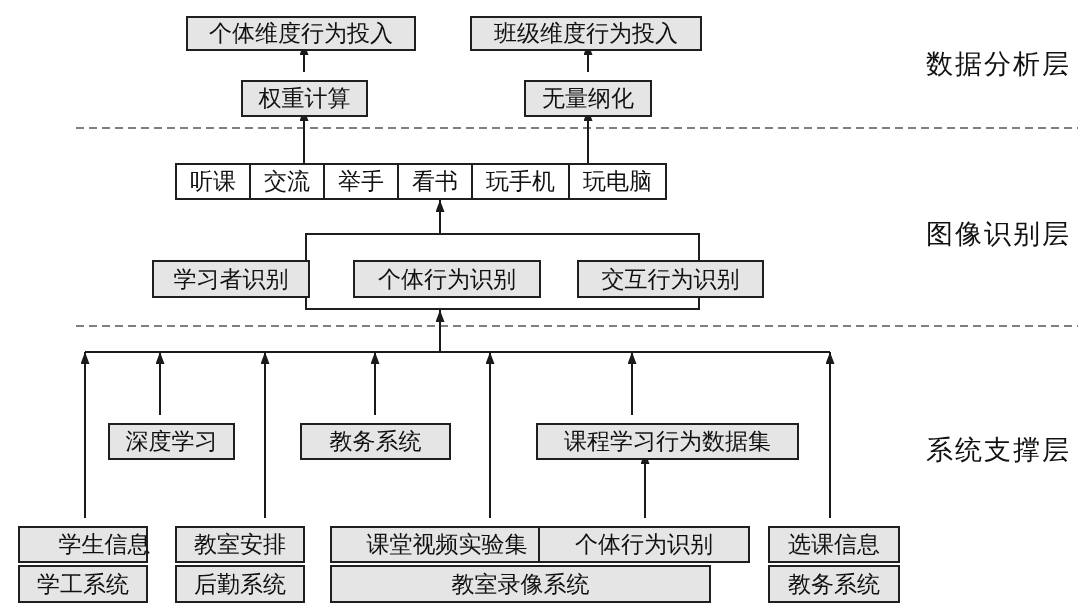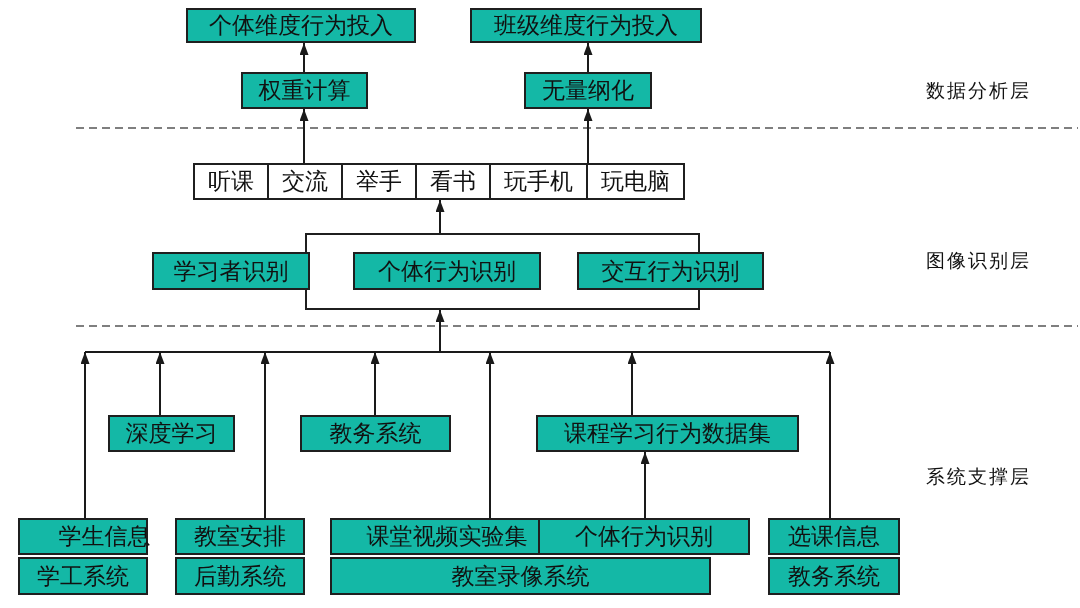--- a/index.html
+++ b/index.html
@@ -8,28 +8,29 @@
     position: relative;
     width: 1080px;
     height: 608px;
     background: #ffffff;
     font-family: "Liberation Sans", "DejaVu Sans", sans-serif;
     color: #111111;
     overflow: hidden;
   }
   .box {
     position: absolute;
-    background: #14b8a6;
+    background: #e5e5e5;
     border: 2px solid #1f1f1f;
     display: flex;
     align-items: center;
     justify-content: center;
     font-size: 23px;
     white-space: nowrap;
     z-index: 3;
+    margin-top: 8px;
   }
   .outline {
     position: absolute;
     background: #ffffff;
     border: 2px solid #1f1f1f;
     z-index: 1;
   }
   .row {
     position: absolute;
     display: flex;
@@ -42,25 +43,24 @@
     display: flex;
     align-items: center;
     justify-content: center;
     font-size: 23px;
     padding: 0 13px;
     white-space: nowrap;
   }
   .cell + .cell { margin-left: -2px; }
   .layer-label {
     position: absolute;
-    font-size: 19px;
+    font-size: 27px;
     letter-spacing: 2px;
     white-space: nowrap;
     z-index: 3;
-    margin-top: 32px;
   }
   svg.connectors {
     position: absolute;
     left: 0; top: 0;
     width: 1080px; height: 608px;
     z-index: 2;
     pointer-events: none;
   }
 </style>
 </head>
@@ -103,21 +103,21 @@
     </g>
   </svg>
 
   <div class="box" style="left:186px; top:8px; width:230px; height:35px;">个体维度行为投入</div>
   <div class="box" style="left:470px; top:8px; width:232px; height:35px;">班级维度行为投入</div>
   <div class="box" style="left:241px; top:72px; width:127px; height:37px;">权重计算</div>
   <div class="box" style="left:524px; top:72px; width:128px; height:37px;">无量纲化</div>
 
   <div class="layer-label" style="left:926px; top:46px;">数据分析层</div>
 
-  <div class="row" style="left:193px; top:163px;">
+  <div class="row" style="left:175px; top:163px;">
     <div class="cell">听课</div>
     <div class="cell">交流</div>
     <div class="cell">举手</div>
     <div class="cell">看书</div>
     <div class="cell">玩手机</div>
     <div class="cell">玩电脑</div>
   </div>
 
   <div class="outline" style="left:305px; top:233px; width:395px; height:77px;"></div>
   <div class="box" style="left:152px; top:252px; width:158px; height:38px;">学习者识别</div>

